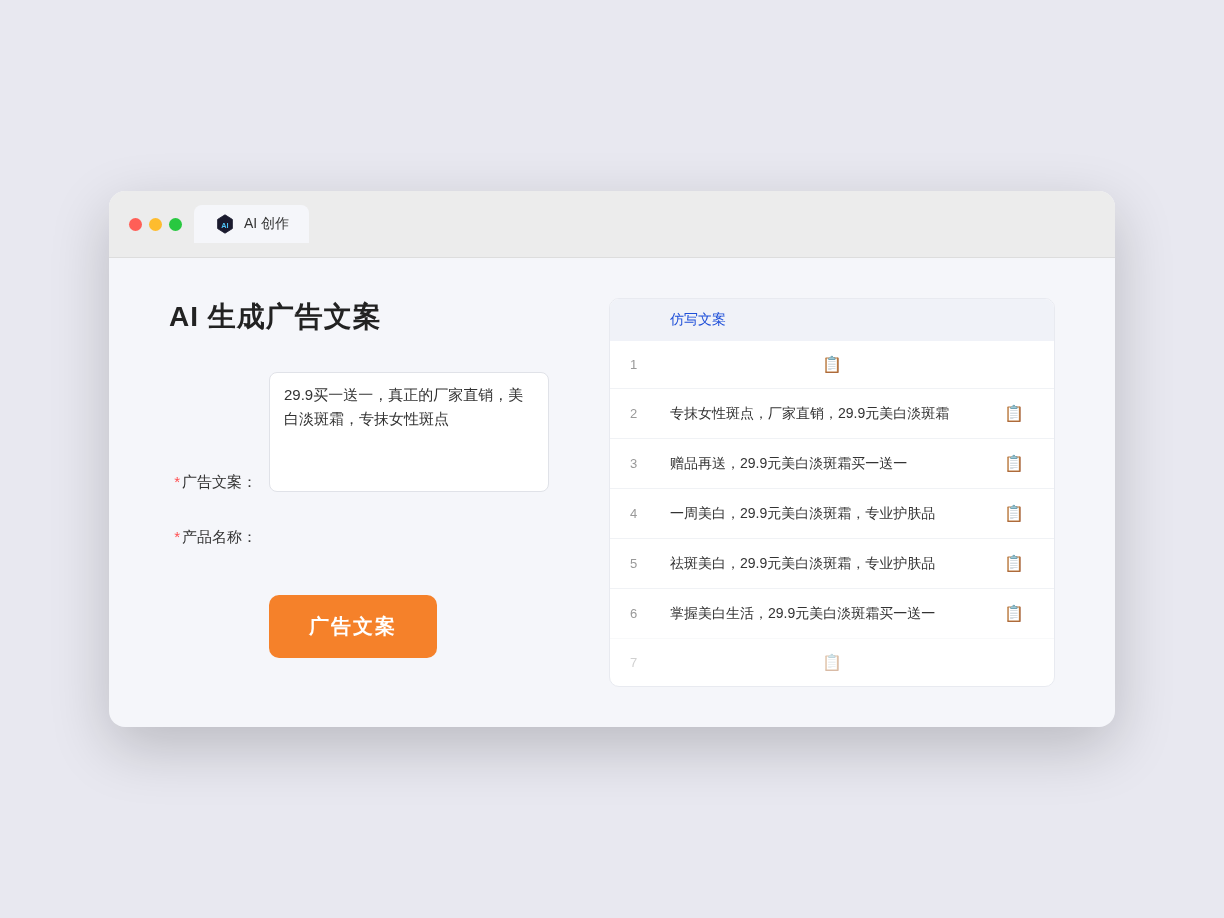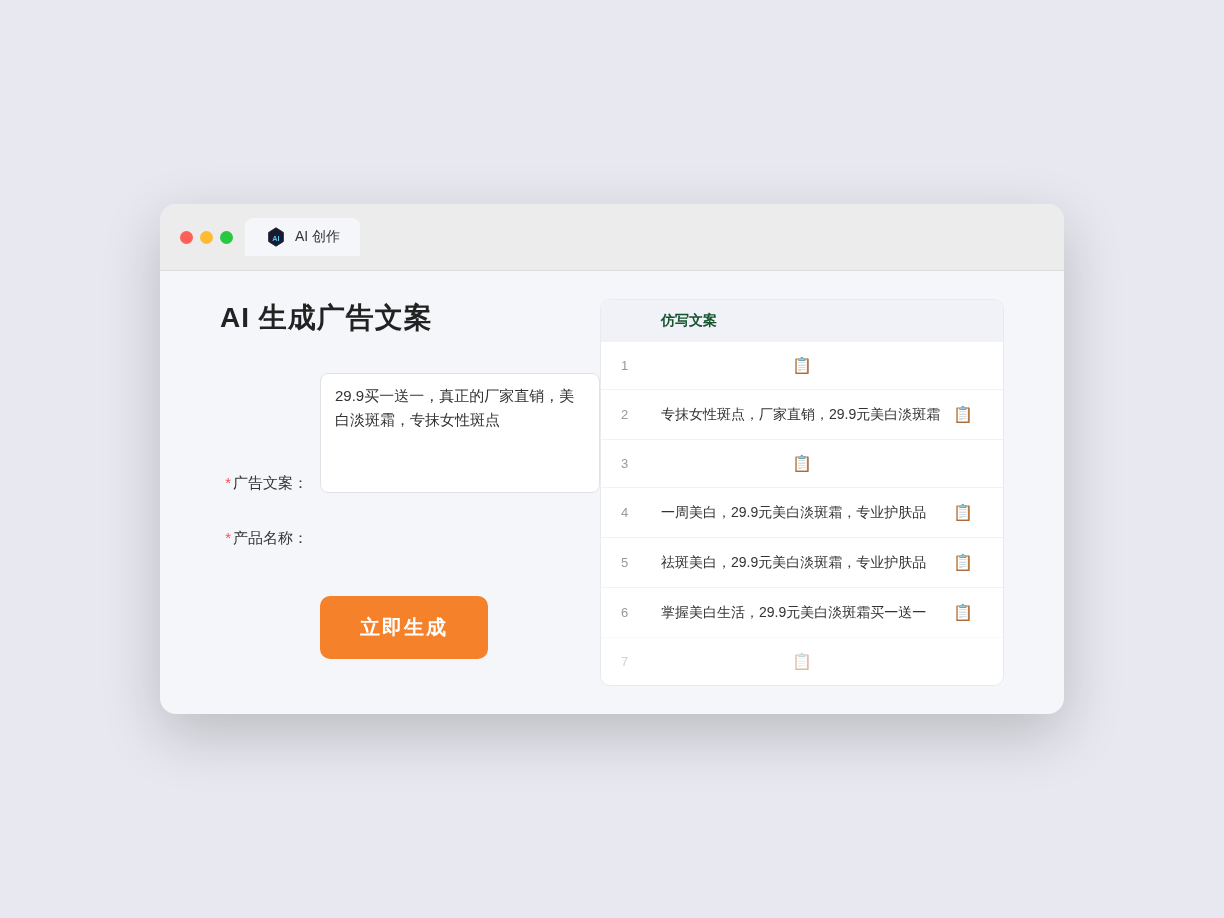--- a/index.html
+++ b/index.html
@@ -6,21 +6,21 @@
     body {
       background: #e8e8f0;
       display: flex;
       justify-content: center;
       align-items: center;
       min-height: 100vh;
       font-family: -apple-system, "PingFang SC", "Microsoft YaHei", sans-serif;
     }
 
     .browser-window {
-      width: 904px;
+      width: 1006px;
       background: #f5f6fa;
       border-radius: 16px;
       box-shadow: 0 20px 60px rgba(0,0,0,0.2);
       overflow: hidden;
     }
 
     .browser-titlebar {
       background: #ececec;
       padding: 14px 20px;
       display: flex;
@@ -53,22 +53,23 @@
       font-size: 14px;
       color: #333;
     }
 
     .tab-icon {
       width: 22px;
       height: 22px;
     }
 
     .browser-content {
-      padding: 28px 60px;
-      display: flex;
+      padding: 40px 60px;
+      display: flex;
+      gap: 60px;
     }
 
     
     .left-panel {
       width: 380px;
       flex-shrink: 0;
     }
 
     .page-title {
       font-size: 28px;
@@ -160,22 +161,22 @@
       background: #fff;
       border-radius: 10px;
       overflow: hidden;
       border: 1px solid #e8eaf0;
     }
 
     .result-table-header {
       background: #f0f2f8;
       padding: 12px 20px;
       font-size: 14px;
-      font-weight: 700;
-      color: #14532d;
+      font-weight: 400;
+      color: #1d4ed8;
       display: grid;
       grid-template-columns: 40px 1fr 40px;
     }
 
     .result-row {
       display: grid;
       grid-template-columns: 40px 1fr 40px;
       align-items: center;
       padding: 14px 20px;
       border-top: 1px solid #f0f2f5;
@@ -238,21 +239,21 @@
       </div>
 
       
       <div class="form-group">
         <label class="form-label required">产品名称：</label>
       </div>
 
       
 
       
-      <button class="generate-btn">立即生成</button>
+      <button class="generate-btn">广告文案</button>
     </div>
 
     <div class="right-panel">
 
       <div class="result-table">
         <div class="result-table-header">
           <span></span>
           <span>仿写文案</span>
           <span></span>
         </div>
@@ -261,20 +262,21 @@
       <span class="row-num">1</span>
       <span class="copy-icon">📋</span>
     </div>
             <div class="result-row">
       <span class="row-num">2</span>
       <span class="row-text">专抹女性斑点，厂家直销，29.9元美白淡斑霜</span>
       <span class="copy-icon">📋</span>
     </div>
             <div class="result-row">
       <span class="row-num">3</span>
+      <span class="row-text">赠品再送，29.9元美白淡斑霜买一送一</span>
       <span class="copy-icon">📋</span>
     </div>
             <div class="result-row">
       <span class="row-num">4</span>
       <span class="row-text">一周美白，29.9元美白淡斑霜，专业护肤品</span>
       <span class="copy-icon">📋</span>
     </div>
             <div class="result-row">
       <span class="row-num">5</span>
       <span class="row-text">祛斑美白，29.9元美白淡斑霜，专业护肤品</span>

